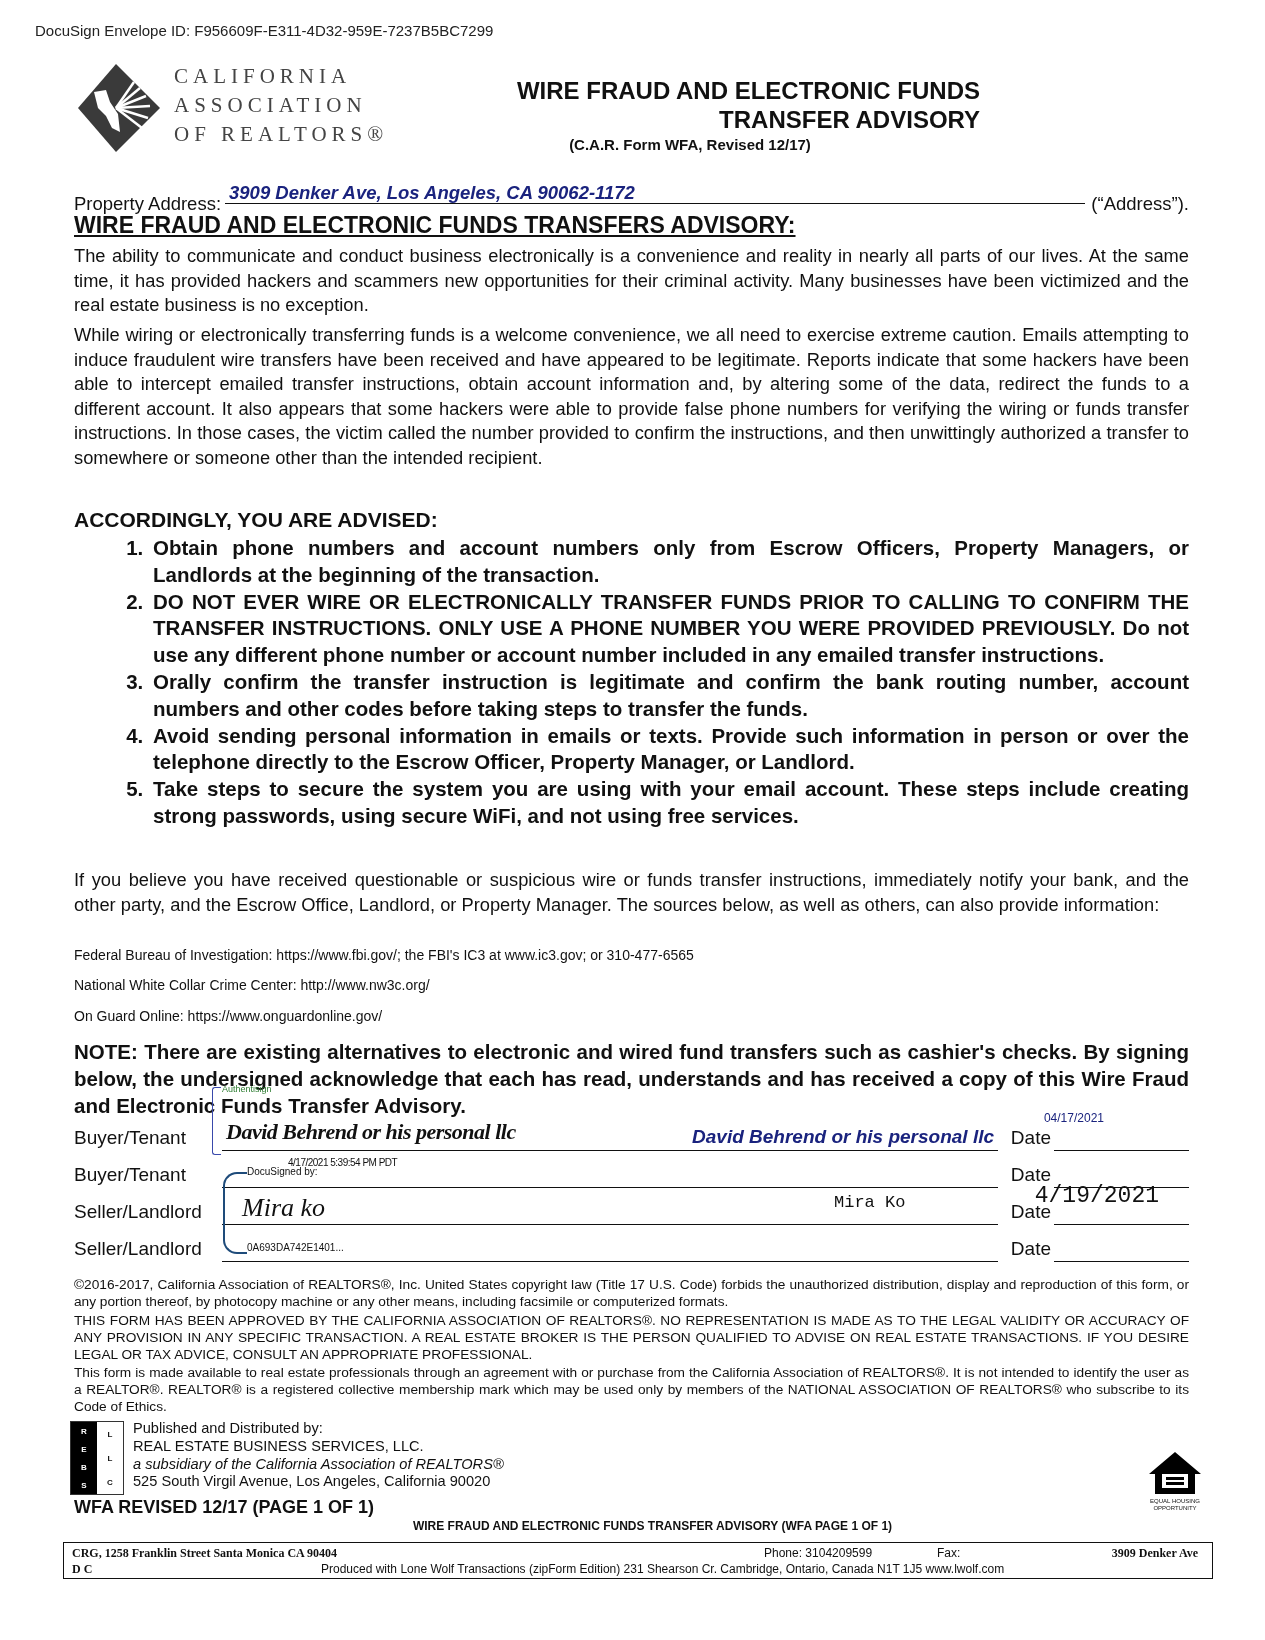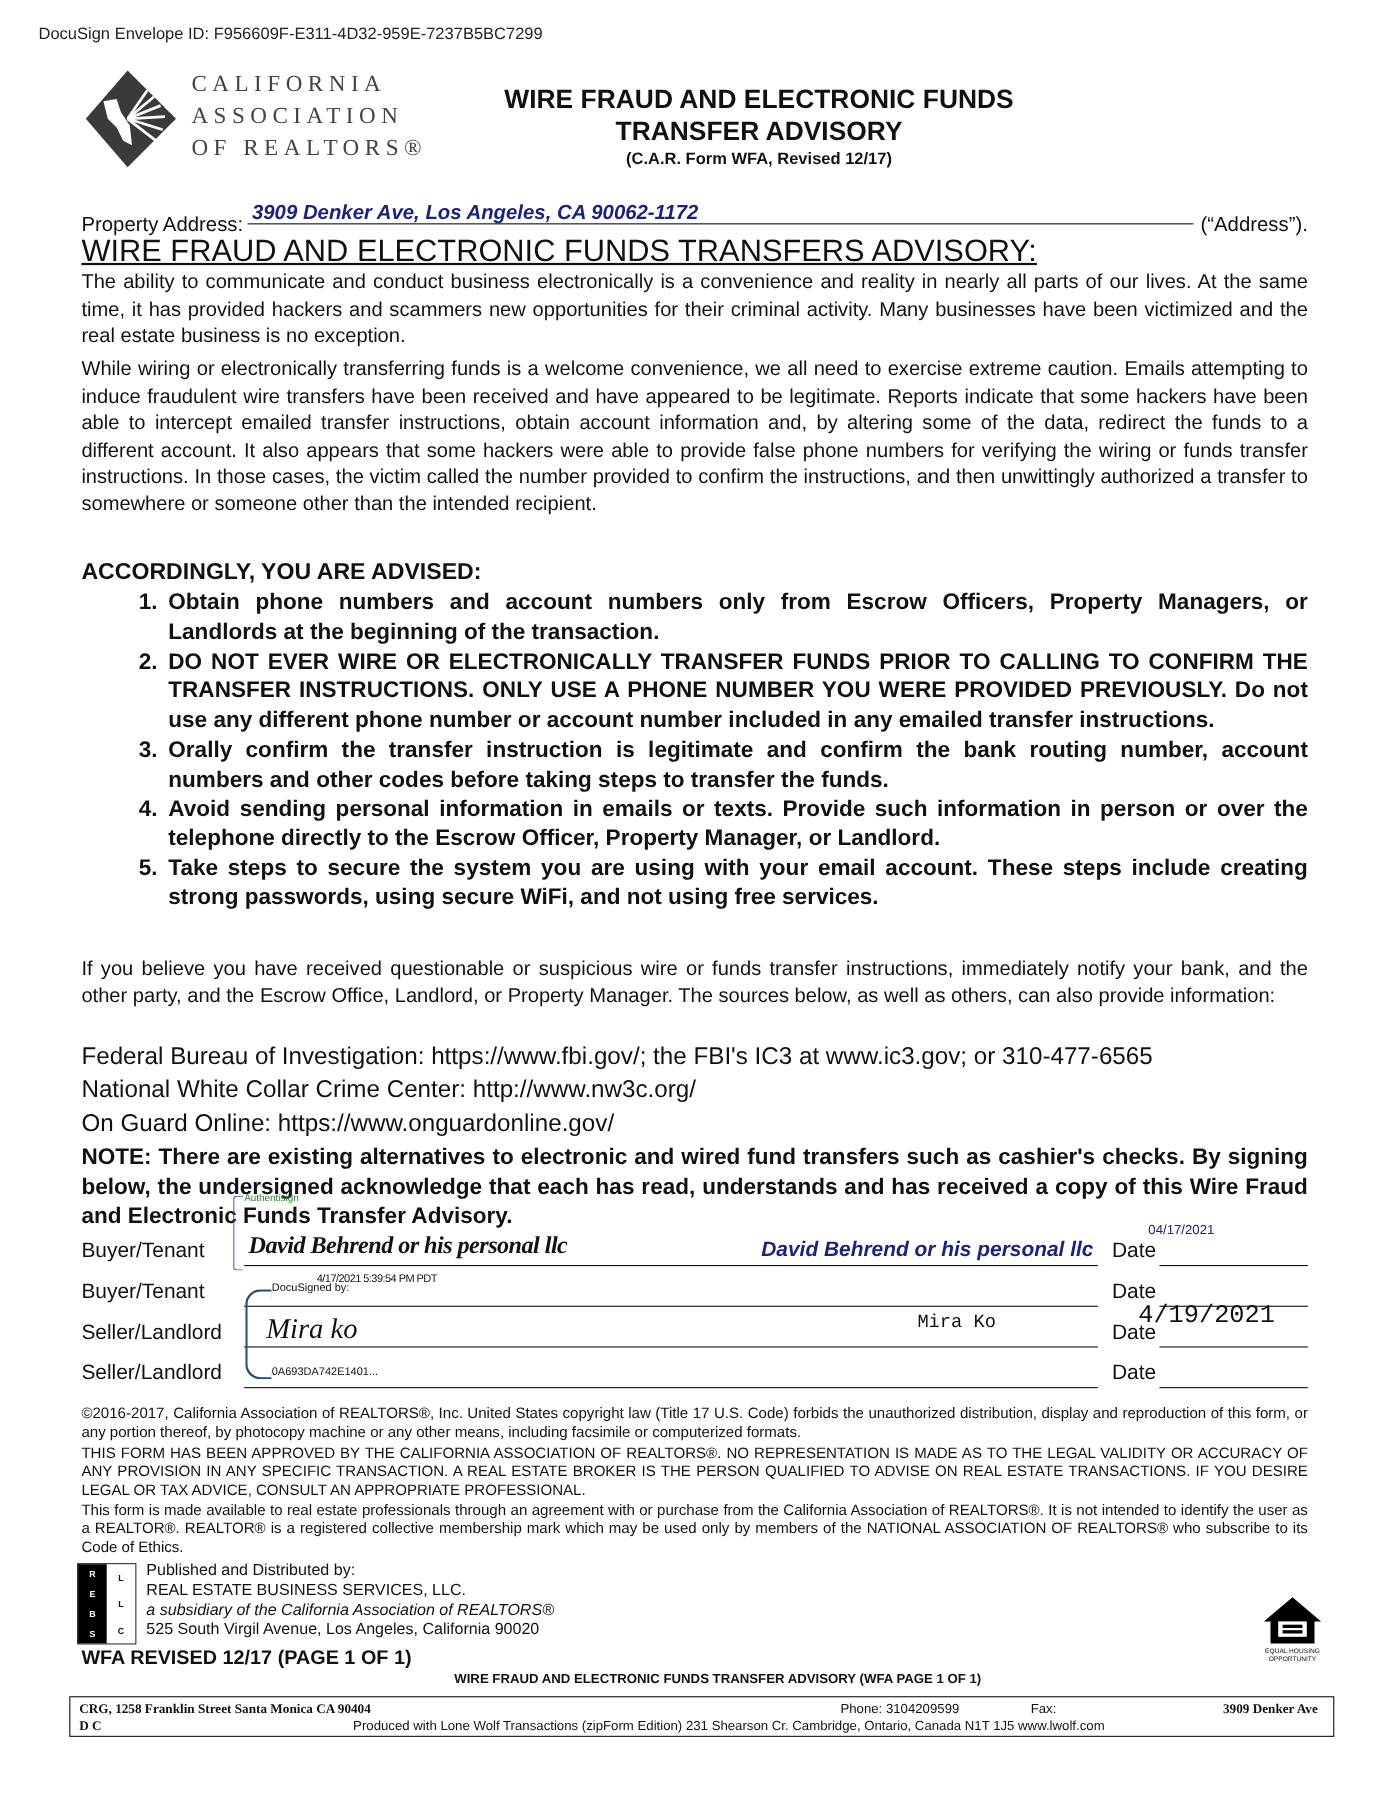--- a/index.html
+++ b/index.html
@@ -2,30 +2,30 @@
 <html><head>
 <meta charset="utf-8">
 <style>
   html,body{margin:0;padding:0;background:#fff;}
   body{width:1265px;height:1640px;position:relative;overflow:hidden;font-family:"Liberation Sans",sans-serif;color:#111;}
   .abs{position:absolute;}
   .envelope{left:35px;top:22px;font-size:15px;color:#222;}
   .logo{left:76px;top:62px;width:330px;height:90px;}
   .logo-text{position:absolute;left:98px;top:0;font-family:"Liberation Serif",serif;font-size:21px;letter-spacing:5px;color:#444;line-height:29px;white-space:nowrap;}
   .title{left:400px;top:76px;width:580px;text-align:center;font-weight:bold;}
-  .title .t1{font-size:24px;line-height:29px;}
+  .title .t1{font-size:24px;line-height:29px;text-align:right;}
   .title .t3{font-size:15px;margin-top:2px;}
   .prop{left:74px;top:183px;width:1115px;font-size:18.5px;display:flex;align-items:center;}
   .prop .val{flex:1;border-bottom:1.5px solid #111;color:#1a237e;font-style:italic;font-weight:bold;padding-left:4px;margin:0 6px 20px 4px;line-height:20px;}
-  .h-under{left:74px;top:212px;font-size:28px;font-weight:normal;text-decoration:underline;}
+  .h-under{left:74px;top:212px;font-size:23px;font-weight:bold;text-decoration:underline;}
   .para{left:74px;width:1115px;font-size:18.3px;line-height:24.5px;text-align:justify;}
   .h2{left:74px;top:508px;font-size:21px;font-weight:bold;}
   ol.adv{position:absolute;left:74px;top:535px;width:1115px;margin:0;padding:0 0 0 75px;font-weight:bold;font-size:20.5px;line-height:26.8px;text-align:justify;box-sizing:border-box;}
   ol.adv li{padding-left:4px;}
-  .link-line{left:74px;font-size:22px;}
+  .link-line{left:74px;font-size:14px;}
   .note{left:74px;top:1038px;width:1115px;font-size:20.5px;font-weight:bold;line-height:27px;text-align:justify;}
   .sig-row{position:absolute;left:74px;width:1115px;height:36px;font-size:19px;}
   .sig-row .lbl{position:absolute;left:0;bottom:2px;}
   .sig-row .line{position:absolute;left:148px;right:191px;bottom:0;border-bottom:1.3px solid #111;}
   .sig-row .dlbl{position:absolute;right:138px;bottom:2px;}
   .sig-row .dline{position:absolute;right:0;width:135px;bottom:0;border-bottom:1.3px solid #111;}
   .fine{left:74px;width:1115px;font-size:13.7px;line-height:17px;text-align:justify;}
   .rebs{left:70px;top:1421px;width:52px;height:72px;border:1px solid #333;display:flex;}
   .rebs .col{flex:1;display:flex;flex-direction:column;justify-content:space-around;align-items:center;font-size:8px;font-weight:bold;}
   .rebs .dark{background:#000;color:#fff;}

